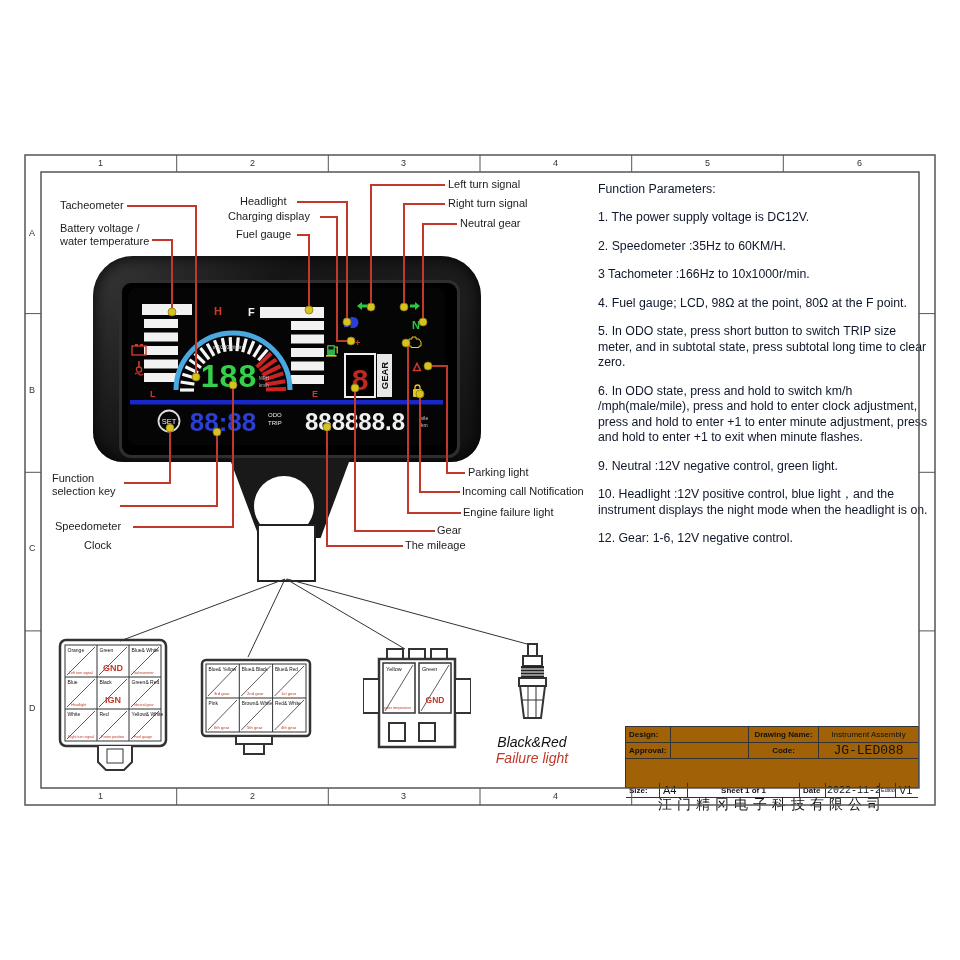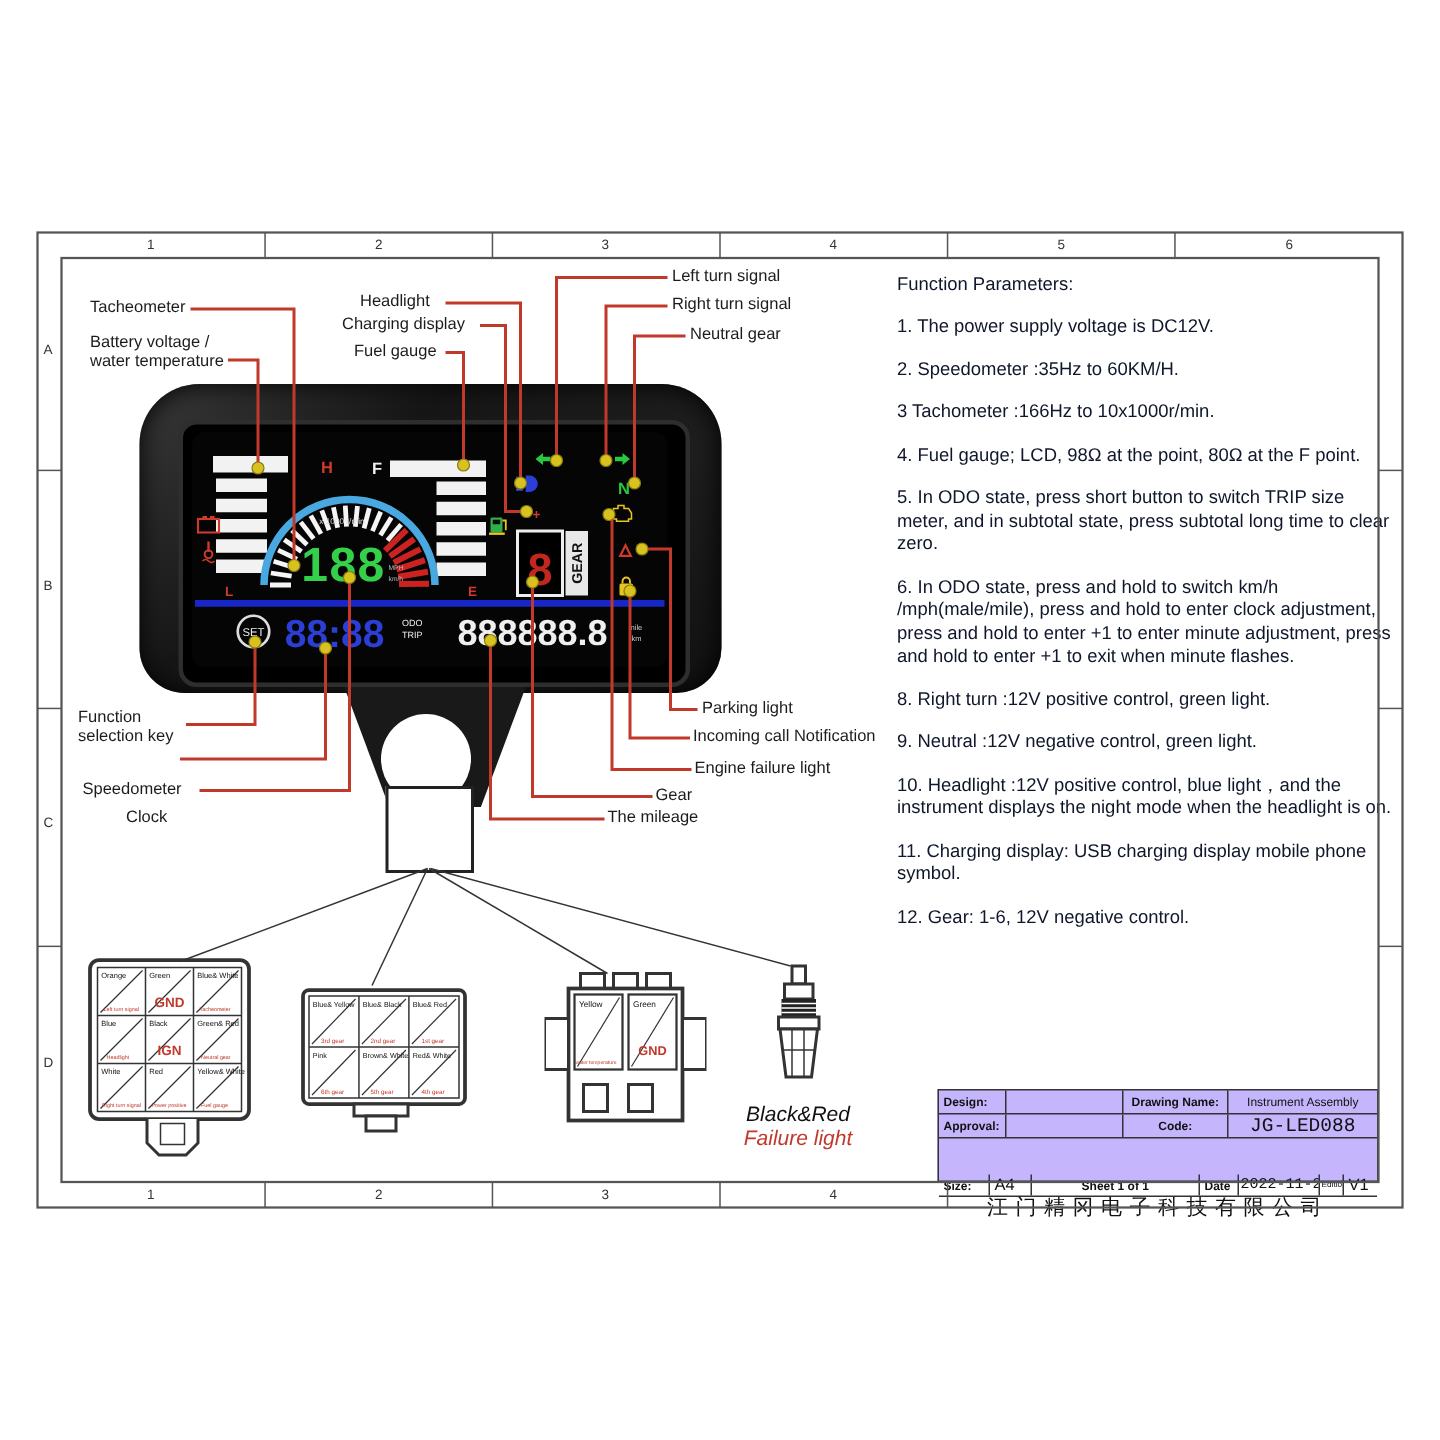--- a/index.html
+++ b/index.html
@@ -19,21 +19,21 @@
            background:linear-gradient(135deg,#3a3a3a 0%,#161616 35%,#1e1e1e 70%,#101010 100%);
            border-radius:40px 40px 30px 30px;box-shadow:inset 0 0 18px #000;}
   .chin{position:absolute;left:205px;top:438px;width:170px;height:100px;background:#191919;
         clip-path:polygon(10% 0,90% 0,68% 100%,32% 100%);}
   .hole{position:absolute;left:254px;top:476px;width:60px;height:60px;background:#fff;border-radius:50%;}
   .harness-box{position:absolute;left:257px;top:524px;width:55px;height:54px;background:#fff;border:2px solid #222;}
   .bezel{position:absolute;left:119px;top:280px;width:335px;height:172px;background:#000;
          border-radius:12px;border:3px solid #2e2e2e;}
   
   .tb{position:absolute;left:625px;top:726px;width:294px;height:62px;border:1.5px solid #333;
-      font-size:8px;color:#111;box-sizing:border-box;background:#c4b5fd;}
+      font-size:8px;color:#111;box-sizing:border-box;background:#a16207;}
   .tb-row{display:flex;border-bottom:1px solid #333;box-sizing:border-box;}
   .tb-cell{border-right:1px solid #333;box-sizing:border-box;display:flex;align-items:center;
            padding:0 3px;overflow:hidden;white-space:nowrap;}
   .tb-cell:last-child{border-right:none;}
   .tb-label{font-weight:bold;}
   .company{height:14px;display:flex;align-items:center;justify-content:center;
            font-size:14px;font-weight:normal;letter-spacing:5px;border-bottom:none;}
   .bullet-label{position:absolute;width:84px;text-align:center;font-size:14px;font-style:italic;}
   svg text{font-family:"Liberation Sans",sans-serif;}
 </style>
@@ -191,24 +191,22 @@
 <div class="co" style="left:405px;top:539px;">The mileage</div>
 
 <div class="params">
   <p>Function Parameters:</p>
   <p>1. The power supply voltage is DC12V.</p>
   <p>2. Speedometer :35Hz to 60KM/H.</p>
   <p>3 Tachometer :166Hz to 10x1000r/min.</p>
   <p>4. Fuel gauge; LCD, 98Ω at the point, 80Ω at the F point.</p>
   <p>5. In ODO state, press short button to switch TRIP size meter, and in subtotal state, press subtotal long time to clear zero.</p>
   <p>6. In ODO state, press and hold to switch km/h /mph(male/mile), press and hold to enter clock adjustment, press and hold to enter +1 to enter minute adjustment, press and hold to enter +1 to exit when minute flashes.</p>
-  <p>8. Right turn :12V positive control, green light.</p>
   <p>9. Neutral :12V negative control, green light.</p>
   <p>10. Headlight :12V positive control, blue light，and the instrument displays the night mode when the headlight is on.</p>
-  <p>11. Charging display: USB charging display mobile phone symbol.</p>
   <p>12. Gear: 1-6, 12V negative control.</p>
 </div>
 
 <svg class="abs" style="left:58px;top:638px;" width="115" height="140" viewBox="0 0 115 140">
   <rect x="2" y="2" width="106" height="106" rx="6" fill="#fff" stroke="#333" stroke-width="2.5"></rect>
   <rect x="7" y="7" width="96" height="96" fill="none" stroke="#333" stroke-width="1"></rect>
   <line x1="39" y1="7" x2="39" y2="103" stroke="#333" stroke-width="1"></line>
   <line x1="71" y1="7" x2="71" y2="103" stroke="#333" stroke-width="1"></line>
   <line x1="7" y1="39" x2="103" y2="39" stroke="#333" stroke-width="1"></line>
   <line x1="7" y1="71" x2="103" y2="71" stroke="#333" stroke-width="1"></line>

